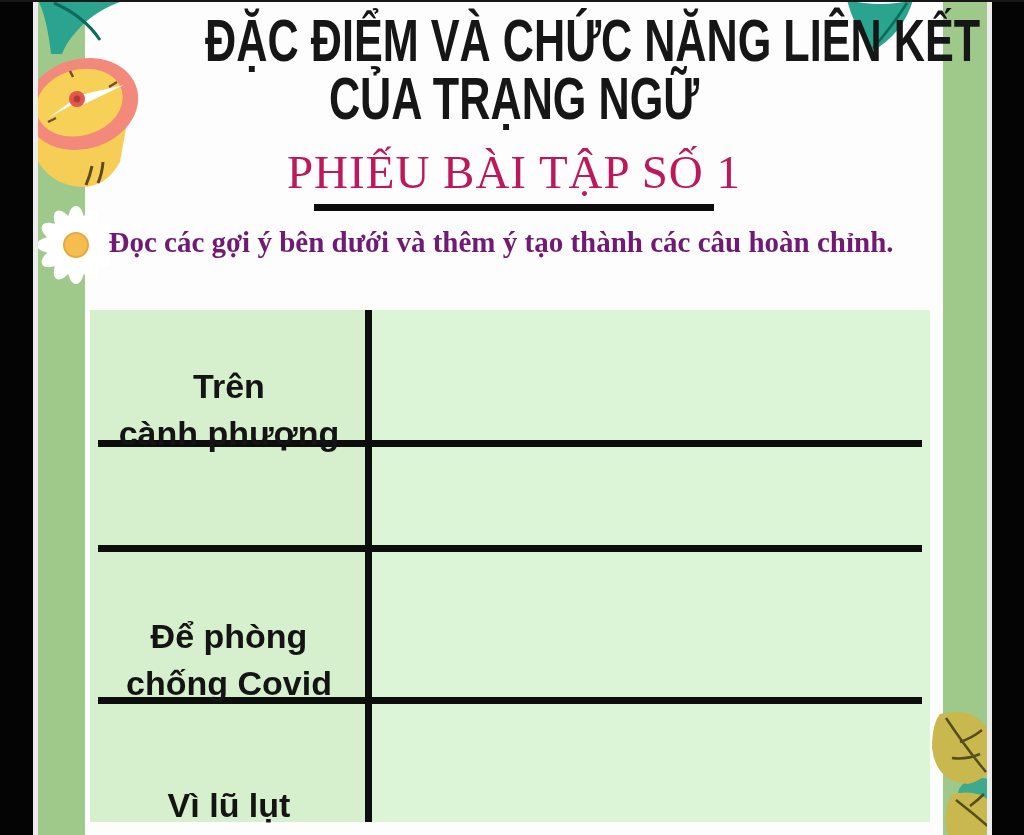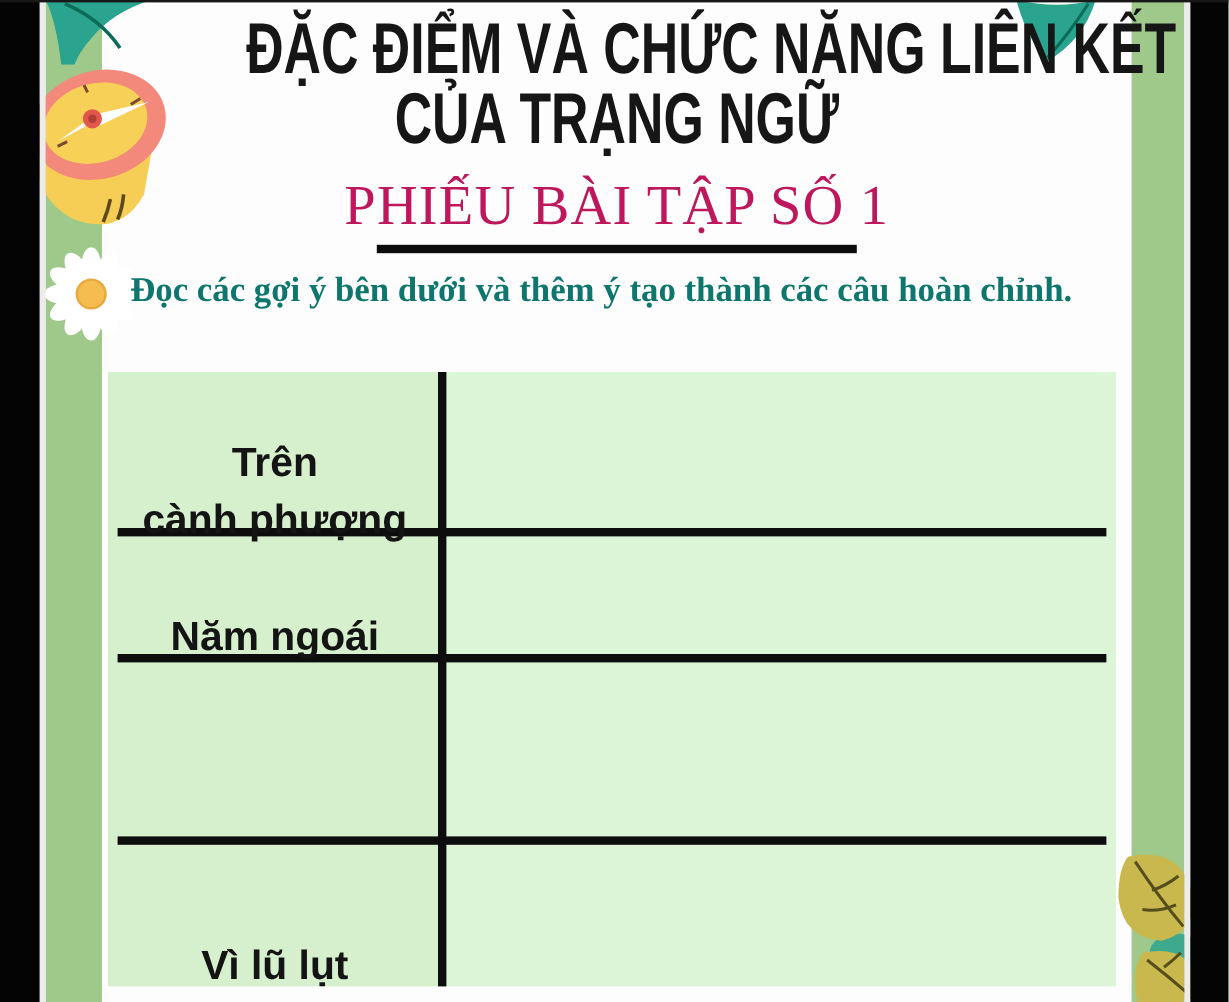--- a/index.html
+++ b/index.html
@@ -17,21 +17,21 @@
   
   .title{position:absolute;left:85px;top:12px;width:858px;z-index:5;text-align:center;
          color:#161616;font-weight:bold;}
   .title-line{font-size:60px;line-height:58px;white-space:nowrap;transform:scaleX(.72);}
   .subtitle-wrap{position:absolute;left:85px;top:144px;width:858px;z-index:5;text-align:center;}
   .subtitle{font-family:"Liberation Serif","DejaVu Serif",serif;font-size:47px;line-height:56px;
             color:#be185d;letter-spacing:1px;}
   .subtitle-underline{width:400px;height:7px;background:#0c0c0c;margin:4px auto 0;}
   .instruction{position:absolute;left:86px;top:226px;width:830px;z-index:5;text-align:center;
                font-family:"Liberation Serif","DejaVu Serif",serif;font-weight:bold;
-               font-size:29px;color:#0f766e;white-space:nowrap;}
+               font-size:29px;color:#701a75;white-space:nowrap;}
   
   .worksheet{position:absolute;left:90px;top:310px;width:840px;height:512px;z-index:3;}
   .col-left-bg{position:absolute;left:0;top:0;width:278px;height:512px;background:#d6efcc;}
   .col-right-bg{position:absolute;left:278px;top:0;width:562px;height:512px;background:#ddf5d7;}
   .vline{position:absolute;left:275px;top:0;width:7px;height:512px;background:#0d0d0d;}
   .hline{position:absolute;left:8px;width:824px;height:7px;background:#0d0d0d;}
   .hline-1{top:130px;}.hline-2{top:235px;}.hline-3{top:387px;}
   .prompt-cell{position:absolute;left:0;width:278px;display:flex;align-items:center;justify-content:center;
                text-align:center;font-weight:bold;font-size:34px;line-height:47px;color:#141414;
                white-space:pre-line;margin-top:35px;}
@@ -114,23 +114,24 @@
     <div class="col-right-bg"></div>
     <div class="vline"></div>
     <div class="hline hline-1"></div>
     <div class="hline hline-2"></div>
     <div class="hline hline-3"></div>
 
     <div class="prompt-cell r1">Trên
 cành phượng</div>
     <div class="answer-cell r1"></div>
 
-    <div class="prompt-cell r2">Năm ngoái</div>
     <div class="answer-cell r2"></div>
 
+    <div class="prompt-cell r3">Để phòng
+chống Covid</div>
     <div class="answer-cell r3"></div>
 
     <div class="prompt-cell r4">Vì lũ lụt</div>
     <div class="answer-cell r4"></div>
   </div>
 
   <div class="sliver-left"></div>
   <div class="sliver-right"></div>
   <div class="bar-left"></div>
   <div class="bar-right"></div>

